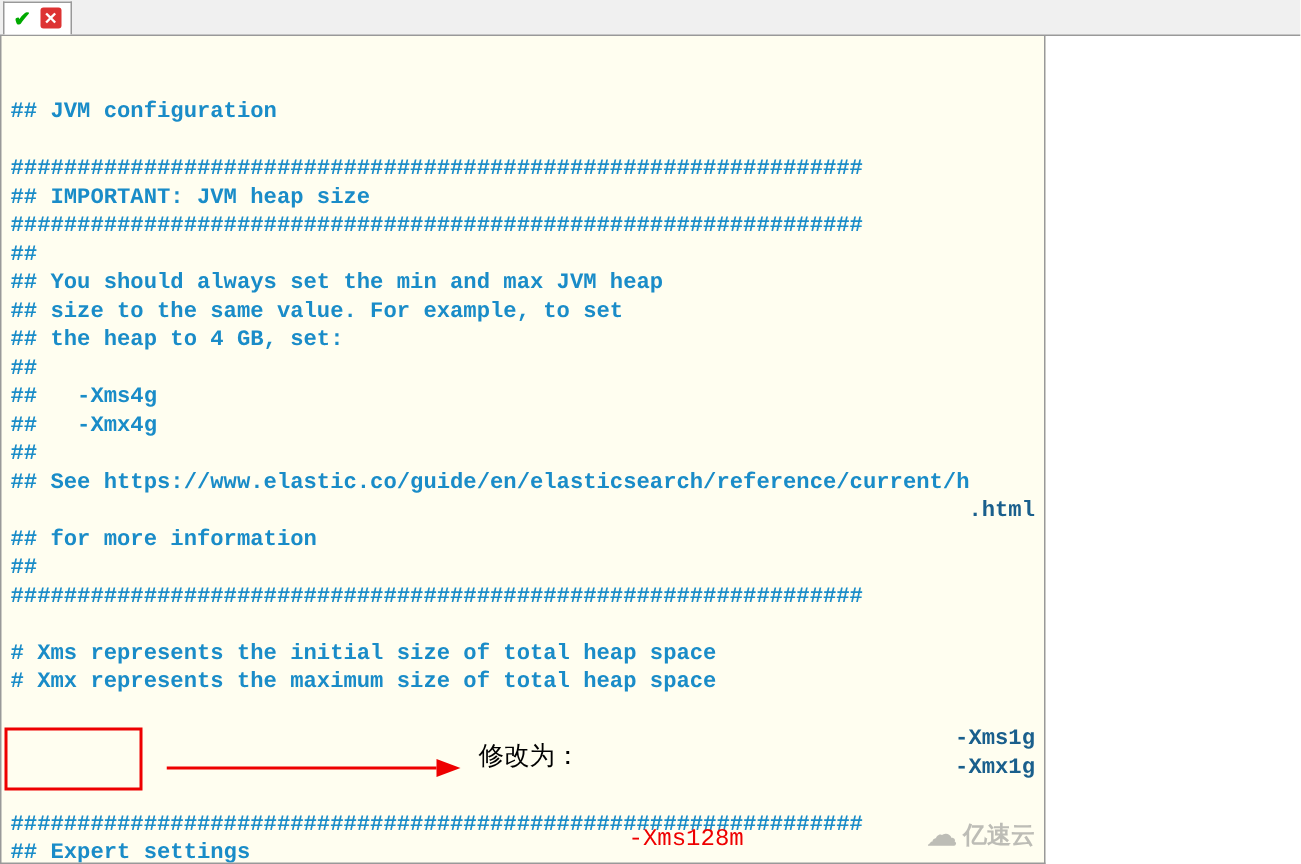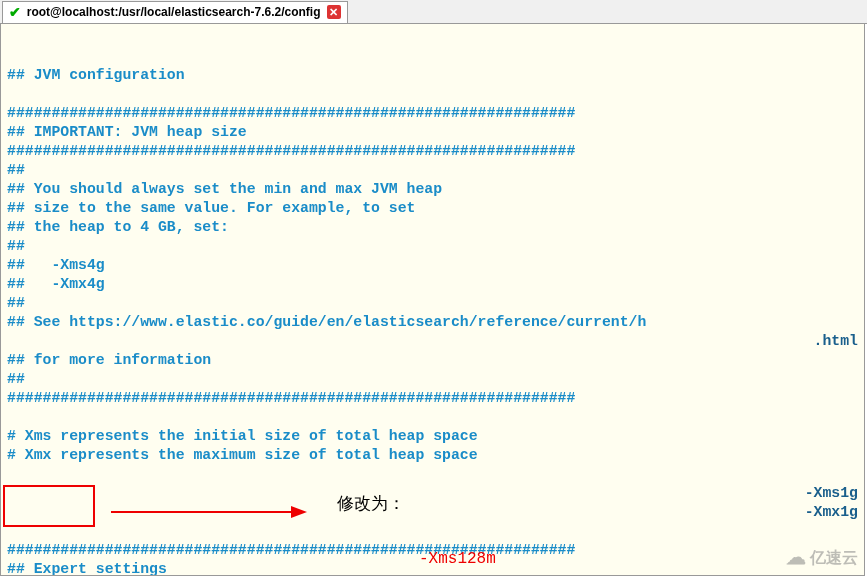--- a/index.html
+++ b/index.html
@@ -37,21 +37,21 @@
       width: 14px; height: 14px;
       background: #d33;
       color: #fff;
       display: inline-flex;
       align-items: center;
       justify-content: center;
       font-size: 11px;
       border-radius: 2px;
     }
     .editor {
-      width: 865px;
+      width: 697px;
       height: 552px;
       background: #fffef0;
       border: 1px solid #999;
       border-top: none;
       padding: 4px 6px;
       font-size: 14.8px;
       line-height: 19px;
       color: #333;
       font-weight: bold;
       position: relative;
@@ -68,21 +68,21 @@
       width: 92px;
       height: 42px;
     }
     .arrow {
       position: absolute;
       left: 110px;
       top: 478px;
     }
     .annotation {
       position: absolute;
-      left: 336px;
+      left: 318px;
       top: 470px;
       font-family: SimSun, serif;
       font-size: 17px;
       color: #000;
       font-weight: normal;
     }
     .red-values {
       position: absolute;
       left: 418px;
       top: 470px;
@@ -105,21 +105,20 @@
       gap: 4px;
     }
     .cloud-icon { font-size: 20px; }
   </style>
 </head>
 <body>
 
 <div class="tab-bar">
   <div class="tab">
     <span class="check-icon">✔</span>
-    <span>root@localhost:/usr/local/elasticsearch-7.6.2/config</span>
     <span class="close-icon">✕</span>
   </div>
 </div>
 
 <div class="editor">
   <div id="lines"><div class="comment">## JVM configuration</div><div class="comment">&nbsp;</div><div class="comment">################################################################</div><div class="comment">## IMPORTANT: JVM heap size</div><div class="comment">################################################################</div><div class="comment">##</div><div class="comment">## You should always set the min and max JVM heap</div><div class="comment">## size to the same value. For example, to set</div><div class="comment">## the heap to 4 GB, set:</div><div class="comment">##</div><div class="comment">##   -Xms4g</div><div class="comment">##   -Xmx4g</div><div class="comment">##</div><div class="comment">## See https://www.elastic.co/guide/en/elasticsearch/reference/current/h</div><div class="plain">.html</div><div class="comment">## for more information</div><div class="comment">##</div><div class="comment">################################################################</div><div class="comment">&nbsp;</div><div class="comment"># Xms represents the initial size of total heap space</div><div class="comment"># Xmx represents the maximum size of total heap space</div><div class="comment">&nbsp;</div><div class="plain">-Xms1g</div><div class="plain">-Xmx1g</div><div class="comment">&nbsp;</div><div class="comment">################################################################</div><div class="comment">## Expert settings</div></div>
 
   <div class="highlight-box"></div>
 
   <svg class="arrow" width="200" height="20">

